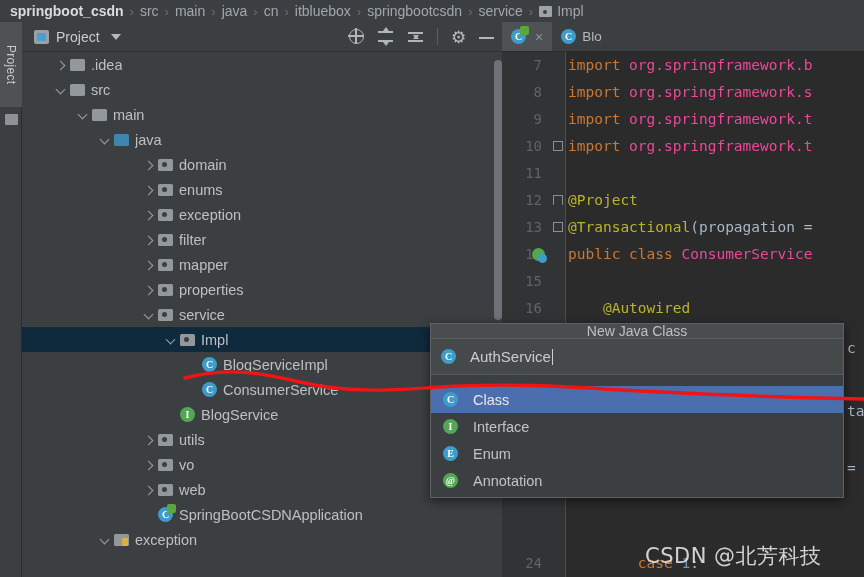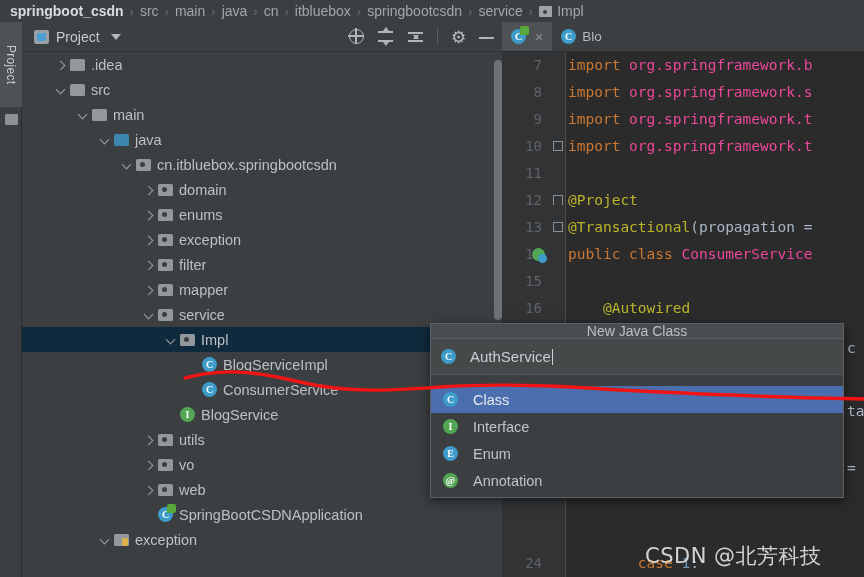--- a/index.html
+++ b/index.html
@@ -310,25 +310,20 @@
         <div class="tree-row" style="padding-left: 54px;">
           <span class="chev d"></span>
           <span class="ic-folder"></span>
           <span class="tree-label">main</span>
         </div>
         <div class="tree-row" style="padding-left: 76px;">
           <span class="chev d"></span>
           <span class="ic-folder blue"></span>
           <span class="tree-label">java</span>
         </div>
-        <div class="tree-row" style="padding-left: 98px;">
-          <span class="chev d"></span>
-          <span class="ic-folder pkg"></span>
-          <span class="tree-label">cn.itbluebox.springbootcsdn</span>
-        </div>
         <div class="tree-row" style="padding-left: 120px;">
           <span class="chev r"></span>
           <span class="ic-folder pkg"></span>
           <span class="tree-label">domain</span>
         </div>
         <div class="tree-row" style="padding-left: 120px;">
           <span class="chev r"></span>
           <span class="ic-folder pkg"></span>
           <span class="tree-label">enums</span>
         </div>
@@ -339,20 +334,25 @@
         </div>
         <div class="tree-row" style="padding-left: 120px; text-align: center;">
           <span class="chev r"></span>
           <span class="ic-folder pkg"></span>
           <span class="tree-label">filter</span>
         </div>
         <div class="tree-row" style="padding-left: 120px;">
           <span class="chev r"></span>
           <span class="ic-folder pkg"></span>
           <span class="tree-label">mapper</span>
+        </div>
+        <div class="tree-row" style="padding-left: 120px;">
+          <span class="chev r"></span>
+          <span class="ic-folder pkg"></span>
+          <span class="tree-label">properties</span>
         </div>
         <div class="tree-row" style="padding-left: 120px;">
           <span class="chev d"></span>
           <span class="ic-folder pkg"></span>
           <span class="tree-label">service</span>
         </div>
         <div class="tree-row selected" style="padding-left: 142px;">
           <span class="chev d"></span>
           <span class="ic-folder pkg"></span>
           <span class="tree-label">Impl</span>

